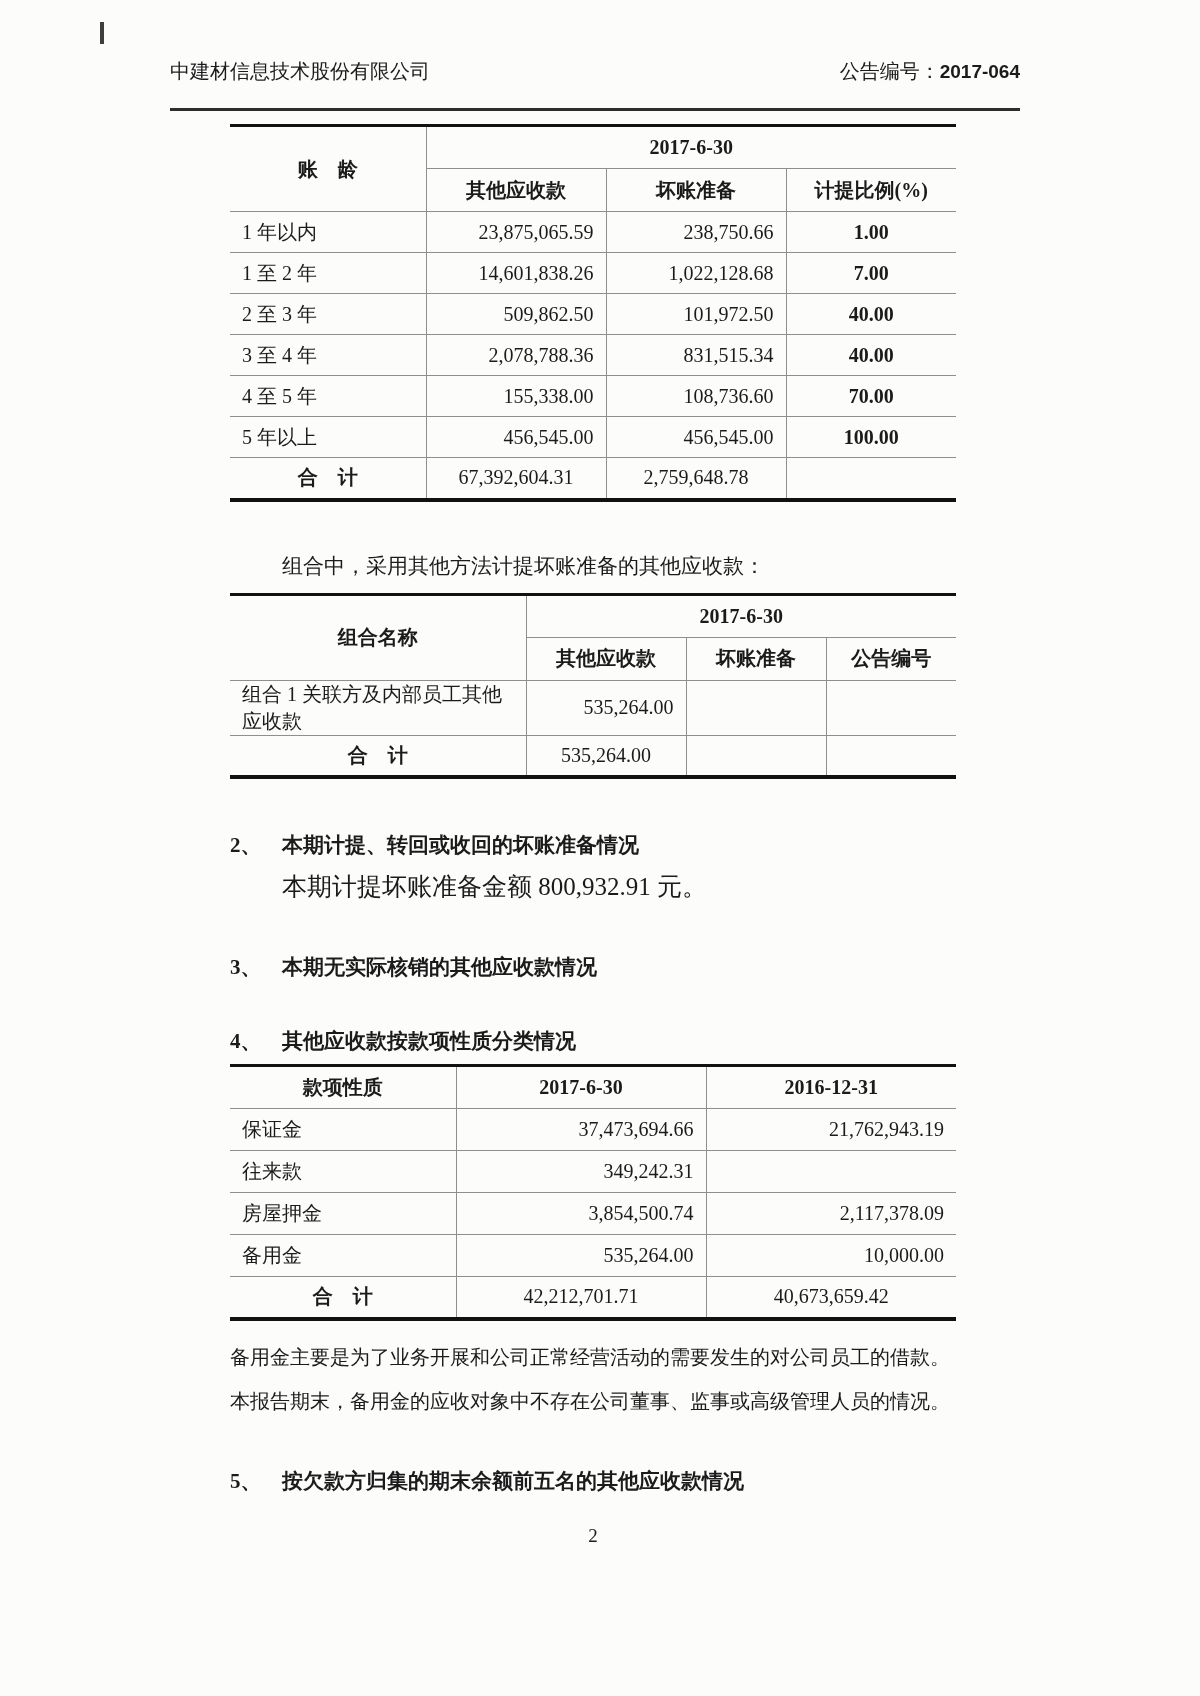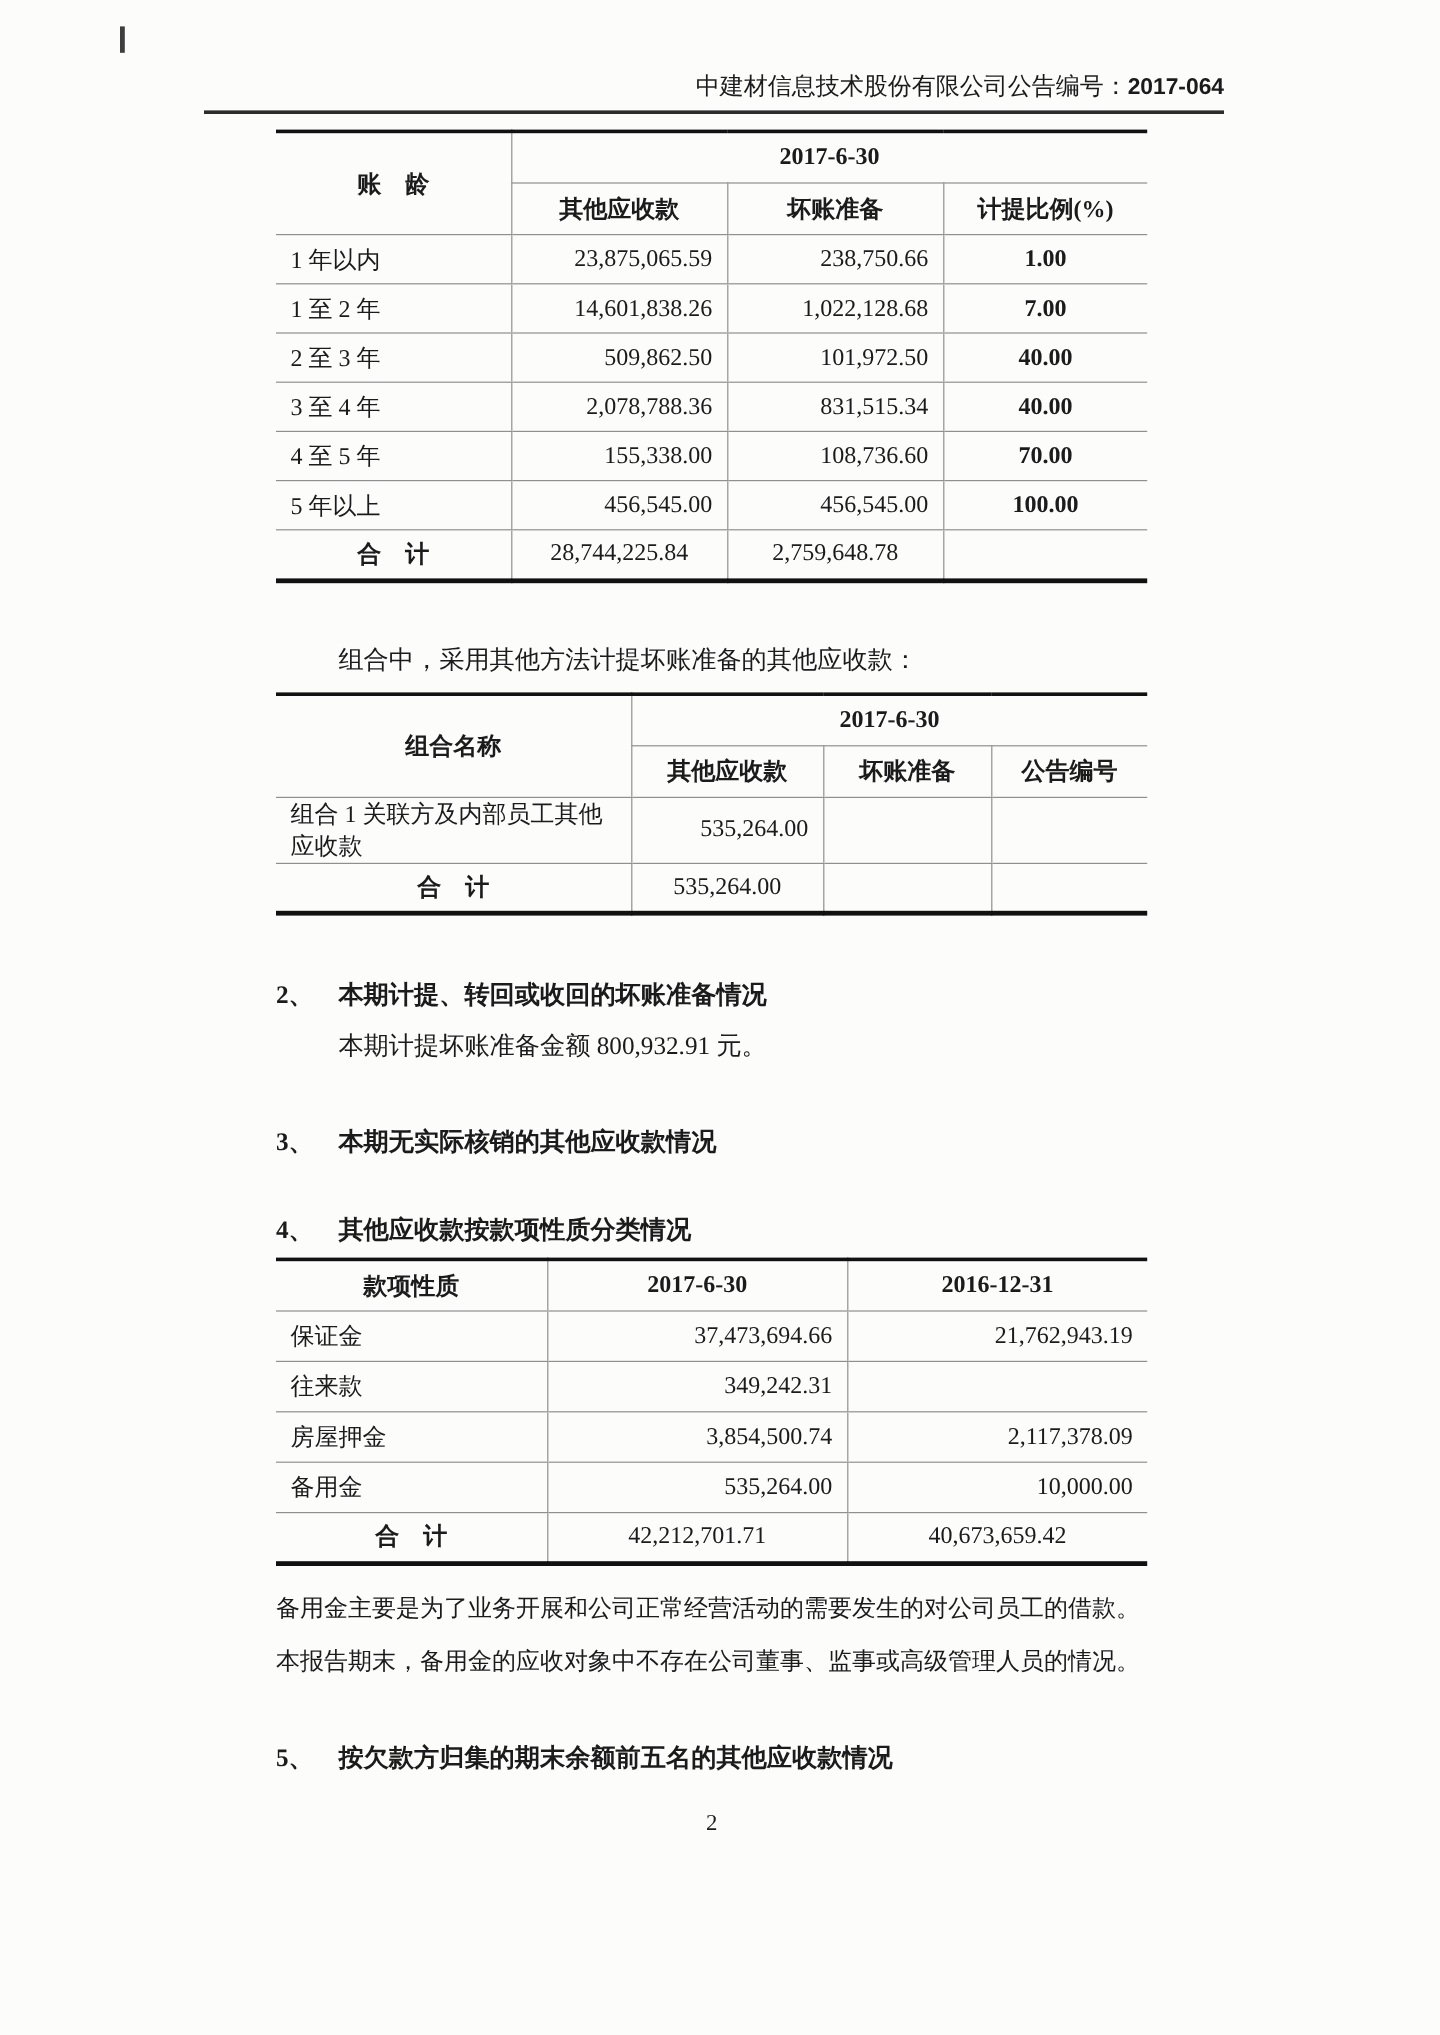--- a/index.html
+++ b/index.html
@@ -9,22 +9,22 @@
     width:1200px; height:1696px;
     margin:0 auto;
     background:#fcfcfb;
     color:#1b1b1b;
     font-family:"Liberation Serif","DejaVu Serif",serif;
     overflow:hidden;
   }
   
   .doc-header {
     margin:58px 180px 0 170px;
-    display:flex; justify-content:flex-end; align-items:flex-end;
-    padding-bottom:7px;
+    display:flex; justify-content:space-between; align-items:flex-end;
+    padding-bottom:23px;
     border-bottom:3px solid #2d2d2d;
     font-size:20px;
   }
   .doc-header .notice { white-space:nowrap; }
   .doc-header .notice .no {
     font-family:"Liberation Sans","DejaVu Sans",sans-serif;
     font-weight:600; font-size:19px;
   }
   
   .content { margin-left:230px; width:726px; }
@@ -46,21 +46,21 @@
   table.tbl td.nol { border-left:none; }
   table.tbl tr:last-child td { border-bottom:none;text-align:center; }
   td.cc { text-align:center;font-weight:bold; }
   td.cr { text-align:right; }
   td.cl { text-align:left; }
   tr.hrow td { height:43px; }
   tr.trow td { height:42px; }
   
   .sec-h { margin-top:52px; display:flex; font-weight:bold; font-size:21px; line-height:28px; }
   .sec-h .num { width:52px; flex:0 0 52px; }
-  .sec-body { margin-top:14px; padding-left:52px; font-size:21px; line-height:28px; }
+  .sec-body { margin-top:14px; padding-left:52px; font-size:25px; line-height:28px; }
   .note { margin-top:14px; font-size:20px; line-height:44px; text-align:justify; }
   
   .page-foot { margin-top:30px; width:726px; text-align:center; font-size:19px; }
   
   .scan-mark { position:absolute; left:100px; top:22px; width:4px; height:22px; background:#1c1c1c; opacity:.85; }
 </style>
 </head>
 <body>
 
 <div class="page">
@@ -121,21 +121,21 @@
         <td class="cc">70.00</td>
       </tr>
       <tr>
         <td class="cl nol">5 年以上</td>
         <td class="cr">456,545.00</td>
         <td class="cr">456,545.00</td>
         <td class="cc">100.00</td>
       </tr>
       <tr class="trow">
         <td class="cc nol">合　计</td>
-        <td class="cr">28,744,225.84</td>
+        <td class="cr">67,392,604.31</td>
         <td class="cr">2,759,648.78</td>
         <td class="cc"></td>
       </tr>
     </tbody>
       </table>
 
     <p class="tbl-title" style="margin-top:50px">组合中，采用其他方法计提坏账准备的其他应收款：</p>
     <table class="tbl">
       <colgroup>
           <col style="width:296px">

